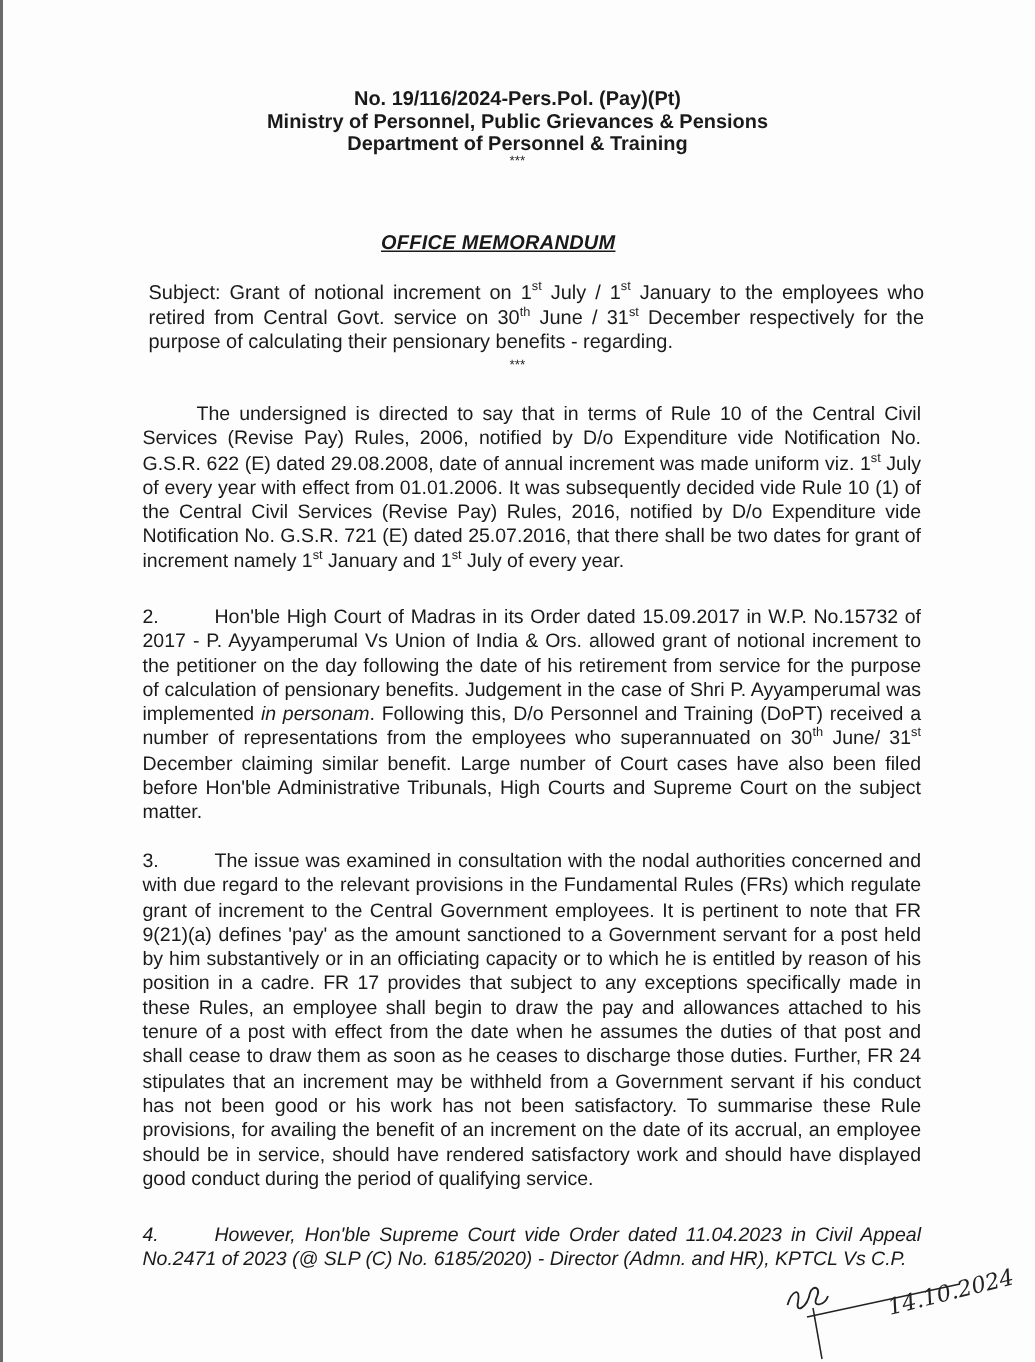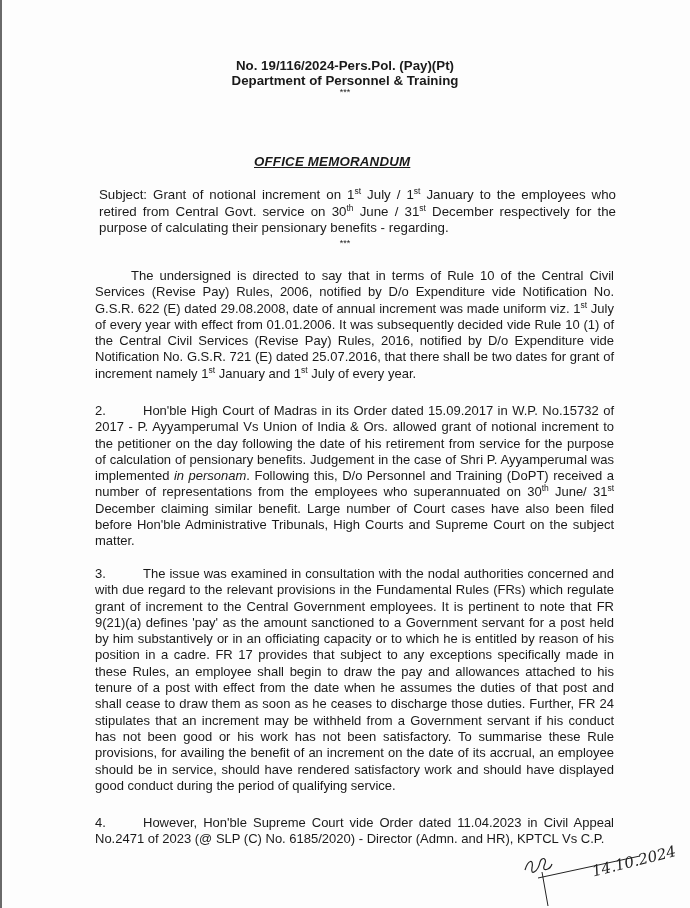--- a/index.html
+++ b/index.html
@@ -23,37 +23,38 @@
   .sigdate { position:absolute; left:70px; top:15px; font-family:"DejaVu Serif", serif; font-size:15px; color:#222; transform:rotate(-14deg); transform-origin:left top; white-space:nowrap; font-style:italic; }
 </style>
 </head>
 <body>
 
 <div class="page">
   <div class="leftline"></div>
 
   <div class="hdr" style="top:58px;">
     <div>No. 19/116/2024-Pers.Pol. (Pay)(Pt)</div>
+    <div>Ministry of Personnel, Public Grievances &amp; Pensions</div>
     <div>Department of Personnel &amp; Training</div>
     <div class="stars">***</div>
   </div>
 
 
   <div class="om">OFFICE MEMORANDUM</div>
 
   <div class="subject"><span>Subject: Grant of notional increment on 1</span><sup>st</sup><span> July / 1</span><sup>st</sup><span> January to the employees who retired from Central Govt. service on 30</span><sup>th</sup><span> June / 31</span><sup>st</sup><span> December respectively for the purpose of calculating their pensionary benefits - regarding.</span></div>
   <div class="substars">***</div>
 
   <div class="para" style="top:268px;"><span class="indent"></span><span>The undersigned is directed to say that in terms of Rule 10 of the Central Civil Services (Revise Pay) Rules, 2006, notified by D/o Expenditure vide Notification No. G.S.R. 622 (E) dated 29.08.2008, date of annual increment was made uniform viz. 1</span><sup>st</sup><span> July of every year with effect from 01.01.2006.  It was subsequently decided vide Rule 10 (1) of the Central Civil Services (Revise Pay) Rules, 2016, notified by D/o Expenditure vide Notification No. G.S.R. 721 (E) dated 25.07.2016, that there shall be two dates for grant of increment namely 1</span><sup>st</sup><span> January and 1</span><sup>st</sup><span> July of every year.</span></div>
 
   <div class="para" style="top:403px;"><span class="num">2.</span><span>Hon'ble High Court of Madras in its Order dated 15.09.2017 in W.P. No.15732 of 2017 - P. Ayyamperumal Vs Union of India &amp; Ors. allowed grant of notional increment to the petitioner on the day following the date of his retirement from service for the purpose of calculation of pensionary benefits.  Judgement in the case of Shri P. Ayyamperumal was implemented </span><i>in personam</i><span>.  Following this, D/o Personnel and Training (DoPT) received a number of representations from the employees who superannuated on 30</span><sup>th</sup><span> June/ 31</span><sup>st</sup><span> December claiming similar benefit. Large number of Court cases have also been filed before Hon'ble Administrative Tribunals, High Courts and Supreme Court on the subject matter.</span></div>
 
   <div class="para" style="top:566px;"><span class="num">3.</span><span>The issue was examined in consultation with the nodal authorities concerned and with due regard to the relevant provisions in the Fundamental Rules (FRs) which regulate grant of increment to the Central Government employees.  It is pertinent to note that FR 9(21)(a) defines 'pay' as the amount sanctioned to a Government servant for a post held by him substantively or in an officiating capacity or to which he is entitled by reason of his position in a cadre.  FR 17 provides that subject to any exceptions specifically made in these Rules, an employee shall begin to draw the pay and allowances attached to his tenure of a post with effect from the date when he assumes the duties of that post and shall cease to draw them as soon as he ceases to discharge those duties.  Further, FR 24 stipulates that an increment may be withheld from a Government servant if his conduct has not been good or his work has not been satisfactory. To summarise these Rule provisions, for availing the benefit of an increment on the date of its accrual, an employee should be in service, should have rendered satisfactory work and should have displayed good conduct during the period of qualifying service.</span></div>
 
-  <div class="para" style="top:815px;"><span class="num">4.</span><span>However, Hon'ble Supreme Court vide Order dated 11.04.2023 in Civil Appeal No.2471 of 2023 (@ SLP (C) No. 6185/2020) - Director (Admn. and HR), KPTCL Vs C.P.</span></div>
+  <div class="para" style="top:815px;font-style:italic;"><span class="num">4.</span><span>However, Hon'ble Supreme Court vide Order dated 11.04.2023 in Civil Appeal No.2471 of 2023 (@ SLP (C) No. 6185/2020) - Director (Admn. and HR), KPTCL Vs C.P.</span></div>
 
   <div class="sig">
     <svg width="160" height="60">
       <path d="M5 22 C 8 12, 14 10, 12 20 C 10 28, 18 24, 20 14 C 22 8, 28 10, 24 18 C 22 24, 30 22, 32 16" fill="none" stroke="#222" stroke-width="1.2"></path>
       <path d="M18 30 L 120 8" fill="none" stroke="#222" stroke-width="1"></path>
       <path d="M22 24 L 28 58" fill="none" stroke="#222" stroke-width="1"></path>
     </svg>
     <div class="sigdate">14.10.2024</div>
   </div>
 </div>

